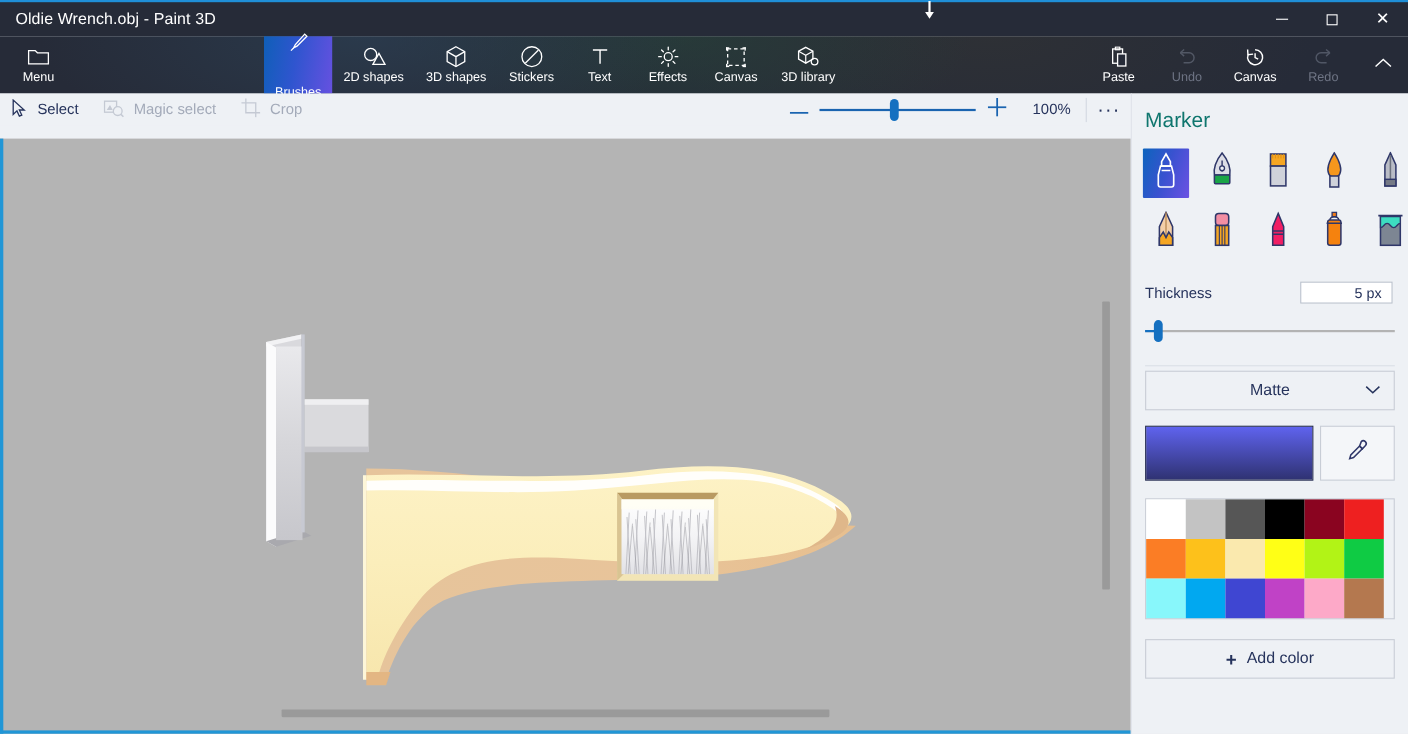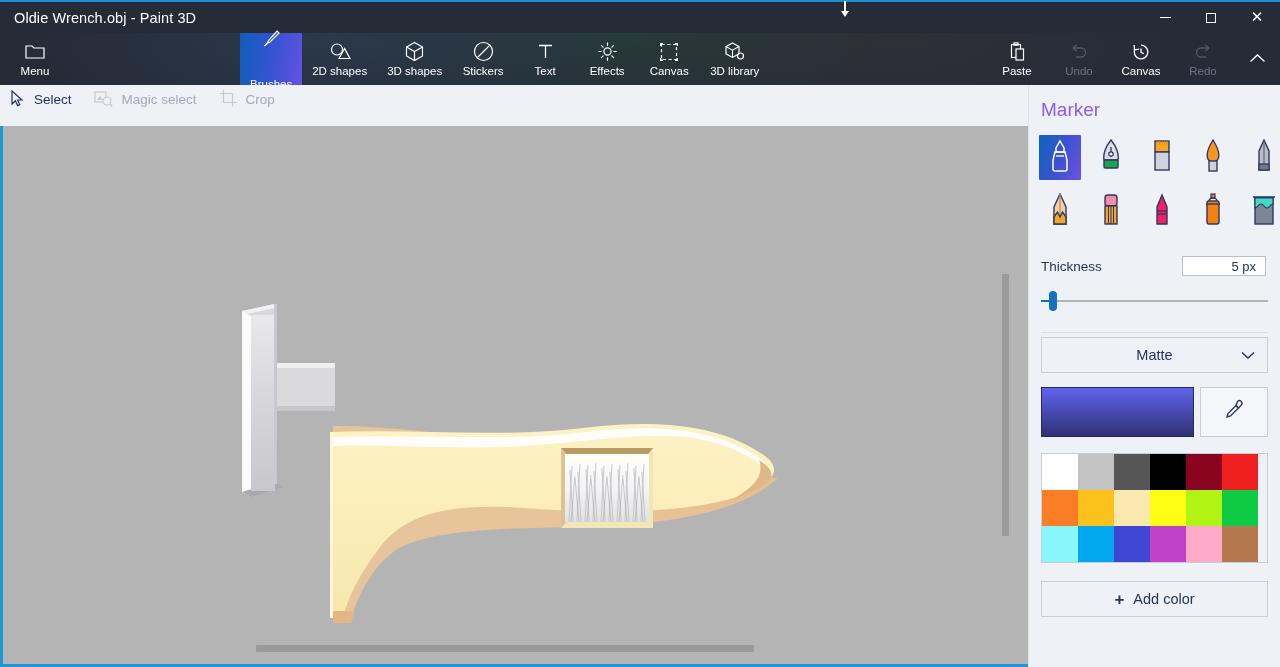--- a/index.html
+++ b/index.html
@@ -122,21 +122,21 @@
   }
   .brush-art { position: absolute; left: 0; top: 0; }
 
   
   .panel {
     position: absolute; left: 1028px; top: 85px; width: 252px; height: 582px;
     background: #eef1f5;
     border-left: 1px solid #dfe3ea;
   }
   .panel-title {
-    color: #8b5cf6; font-size: 19px; padding: 14px 0 0 12px; font-weight: 400;
+    color: #0f766e; font-size: 19px; padding: 14px 0 0 12px; font-weight: 400;
   }
   .brush-grid {
     display: grid; grid-template-columns: repeat(5, 42px); gap: 9px;
     padding: 14px 0 0 10px;
   }
   .brush-cell {
     width: 42px; height: 45px; display: flex; align-items: center; justify-content: center;
     border-radius: 1px;
   }
   .brush-cell.selected { background: linear-gradient(110deg, #0d64bd 0%, #3a52d0 50%, #6c52e3 100%); }
@@ -411,20 +411,43 @@
         <path d="M4.5 0.5 V13.5 H17.5" fill="none" stroke="#a3aab9" stroke-width="1.2"></path>
         <path d="M0.5 4.5 H13.5 V17.5" fill="none" stroke="#a3aab9" stroke-width="1.2"></path>
       </svg>
     </span>
     <span>Crop</span>
   </div>
 
   <div style="flex:1"></div>
 
 
+  <div class="zoom-group">
+    <div class="zoom-btn">
+      <span>
+        <svg width="17" height="3" viewBox="0 0 17 3">
+            <rect x="0" y="0.8" width="17" height="1.6" fill="#1a64b0"></rect>
+          </svg>
+      </span>
+    </div>
+    <div class="slider-track">
+      <div class="slider-thumb"></div>
+    </div>
+    <div class="zoom-btn">
+      <span>
+        <svg width="17" height="17" viewBox="0 0 17 17">
+          <rect x="0" y="7.7" width="17" height="1.6" fill="#1a64b0"></rect>
+          <rect x="7.7" y="0" width="1.6" height="17" fill="#1a64b0"></rect>
+        </svg>
+      </span>
+    </div>
+    <div class="zoom-pct">100%</div>
+    <div class="sb-divider"></div>
+    <div class="more-btn">···</div>
+  </div>
 
 </div>
 
 <div class="canvas-wrap">
 
   <svg class="brush-art" width="1025" height="538" viewBox="0 0 1025 538">
     <defs>
       <linearGradient id="handleG" x1="0" y1="0" x2="0" y2="1">
         <stop offset="0%" stop-color="#fdf2c6"></stop>
         <stop offset="45%" stop-color="#fbeebb"></stop>

